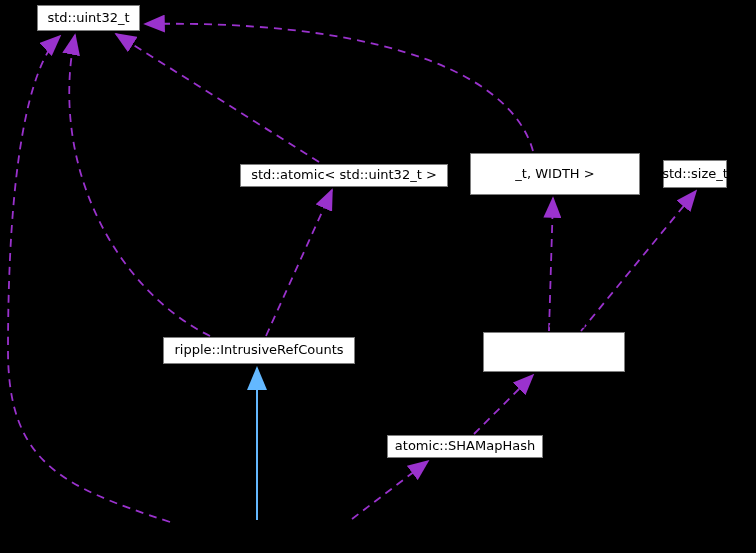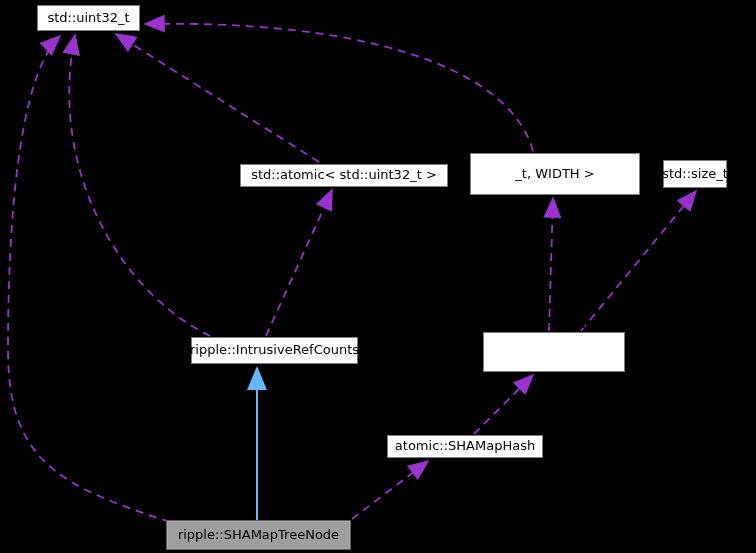--- a/index.html
+++ b/index.html
@@ -89,30 +89,27 @@
   </div>
 
   <div class="node" style="left:470px; top:153px; width:170px; height:42px;">
     <span>_t, WIDTH &gt;</span>
   </div>
 
   <div class="node" style="left:663px; top:160px; width:64px; height:28px;">
     <span>std::size_t</span>
   </div>
 
-  <div class="node" style="left:163px; top:337px; width:167px; height:27px;margin-left:28px;">
+  <div class="node" style="left:163px; top:337px; width:192px; height:27px;">
     <span>ripple::IntrusiveRefCounts</span>
   </div>
 
   <div class="node" style="left:483px; top:332px; width:142px; height:40px;gap:40px;">
     <span>ripple::base_uint&lt;</span>
     <span>256 &gt;</span>
   </div>
 
   <div class="node" style="left:387px; top:435px; width:156px; height:23px;">
     <span>atomic::SHAMapHash</span>
   </div>
 
-  <div class="node current" style="left:166px; top:520px; width:185px; height:30px;">
-    <span>ripple::SHAMapTreeNode</span>
-  </div>
 
 </div>
 
 </body></html>

